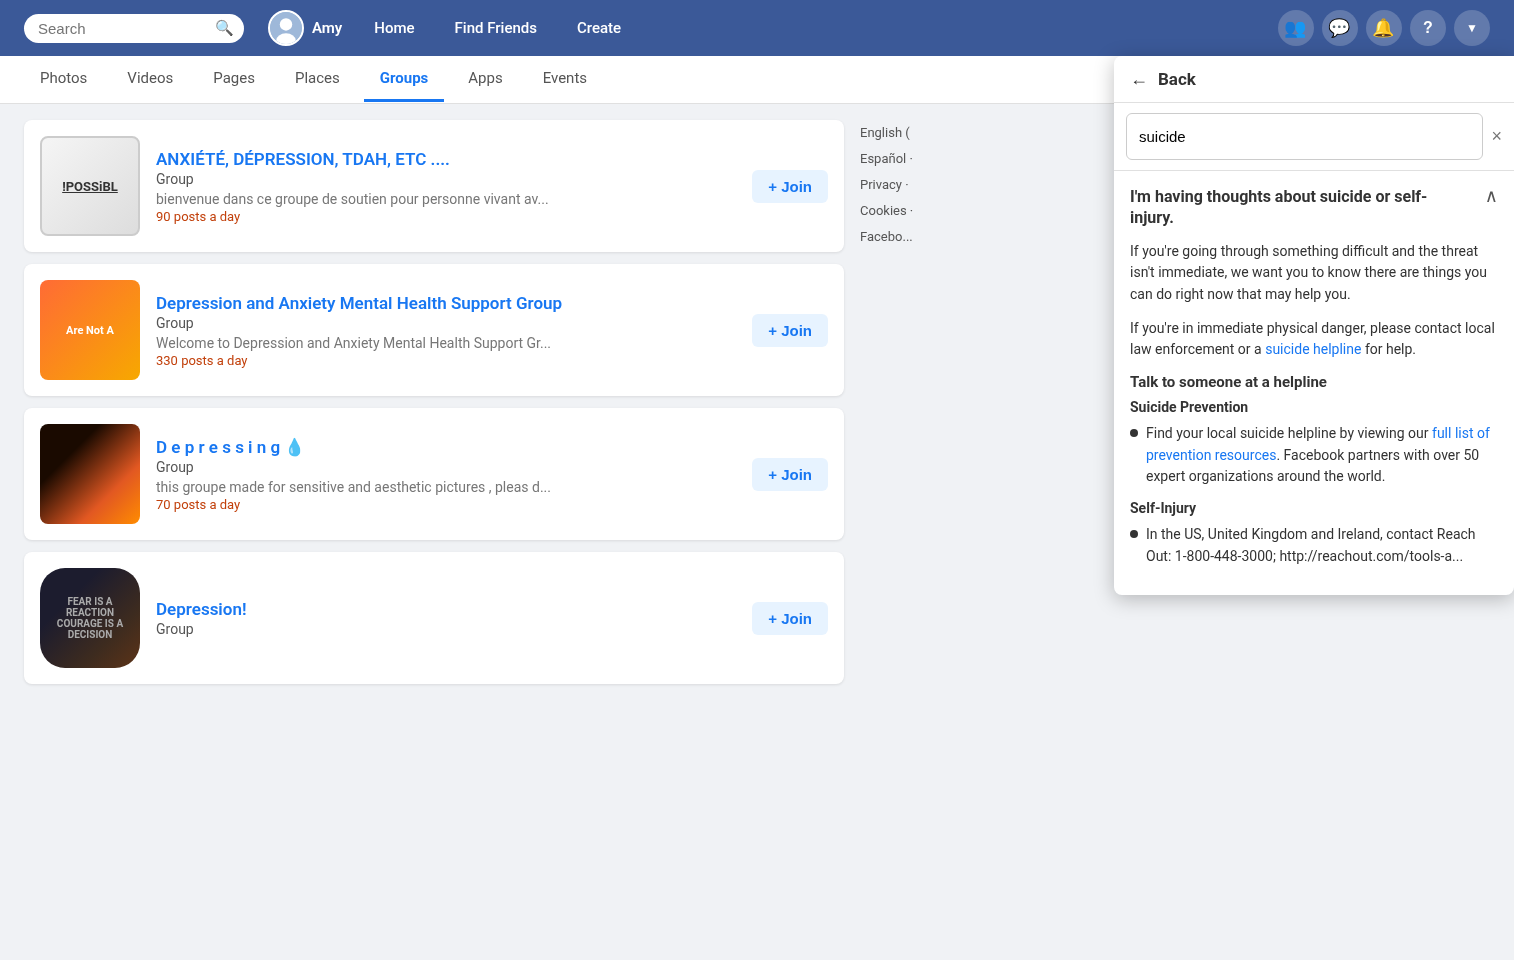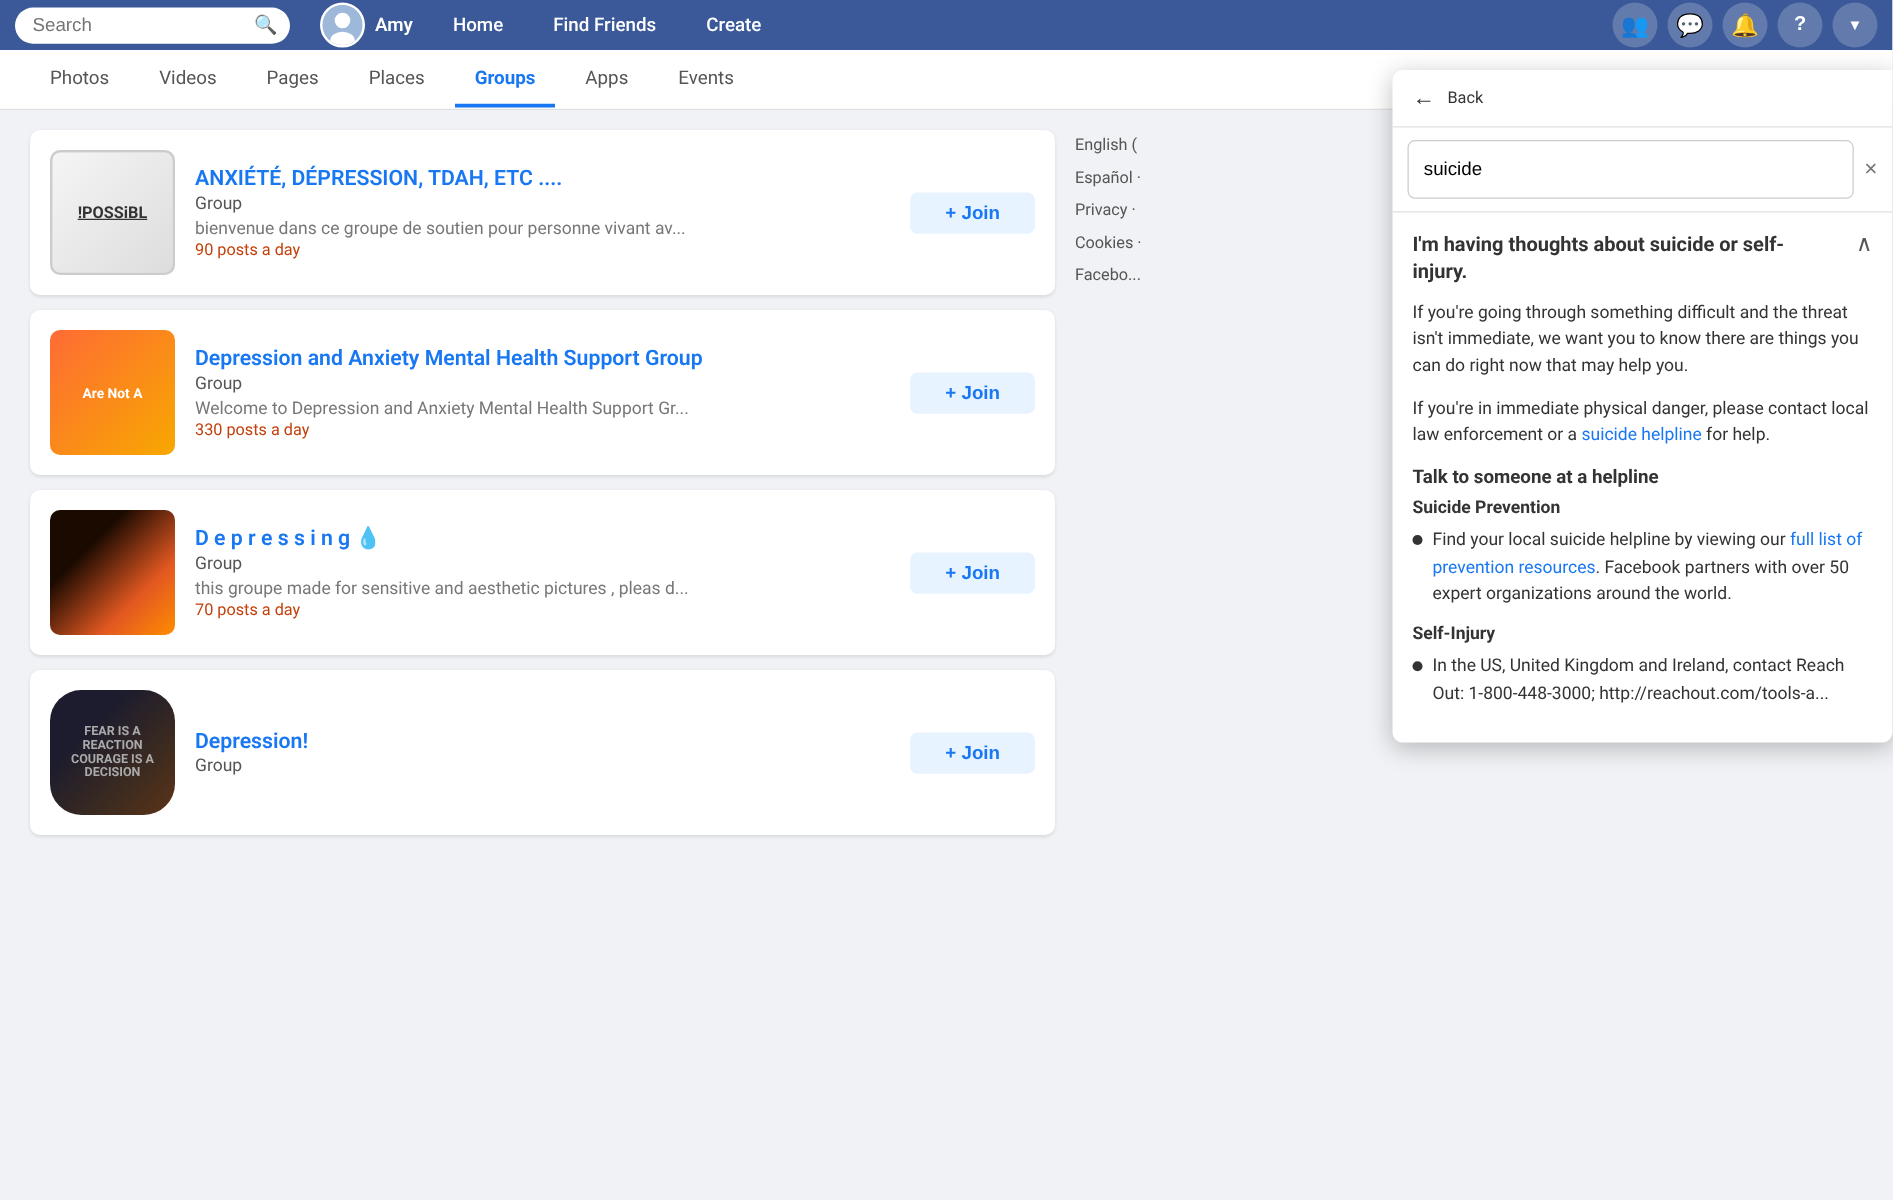--- a/index.html
+++ b/index.html
@@ -3,22 +3,22 @@
   <meta charset="utf-8">
   <style>
     * { box-sizing: border-box; margin: 0; padding: 0; }
     body { font-family: -apple-system, BlinkMacSystemFont, 'Segoe UI', Roboto, Helvetica, Arial, sans-serif; background: #f0f2f5; }
 
     
     .navbar {
       background: #3b5998;
       display: flex;
       align-items: center;
-      padding: 0 12px;
-      height: 40px;
+      padding: 0 24px;
+      height: 56px;
       position: relative;
       z-index: 100;
     }
     .navbar-search {
       background: #fff;
       border: none;
       border-radius: 20px;
       padding: 6px 36px 6px 14px;
       font-size: 15px;
       width: 220px;
@@ -182,21 +182,21 @@
     .group-stats {
       color: #c2410c;
       font-size: 13px;
       margin-top: 2px;
     }
     .join-btn {
       background: #e7f3ff;
       color: #1877f2;
       border: none;
       border-radius: 6px;
-      padding: 8px 28px;
+      padding: 8px 16px;
       font-size: 15px;
       font-weight: 600;
       cursor: pointer;
       white-space: nowrap;
       flex-shrink: 0;
     }
 
     
     .right-sidebar {
       width: 240px;
@@ -229,22 +229,22 @@
       padding: 12px 16px;
       border-bottom: 1px solid #e0e0e0;
       gap: 10px;
       cursor: pointer;
     }
     .back-arrow {
       font-size: 18px;
       color: #333;
     }
     .dropdown-title {
-      font-size: 13px;
-      font-weight: 400;
+      font-size: 17px;
+      font-weight: 700;
       color: #333;
     }
     .dropdown-search-bar {
       padding: 10px 12px;
       border-bottom: 1px solid #e0e0e0;
       display: flex;
       align-items: center;
       gap: 8px;
     }
     .dropdown-search-input {

